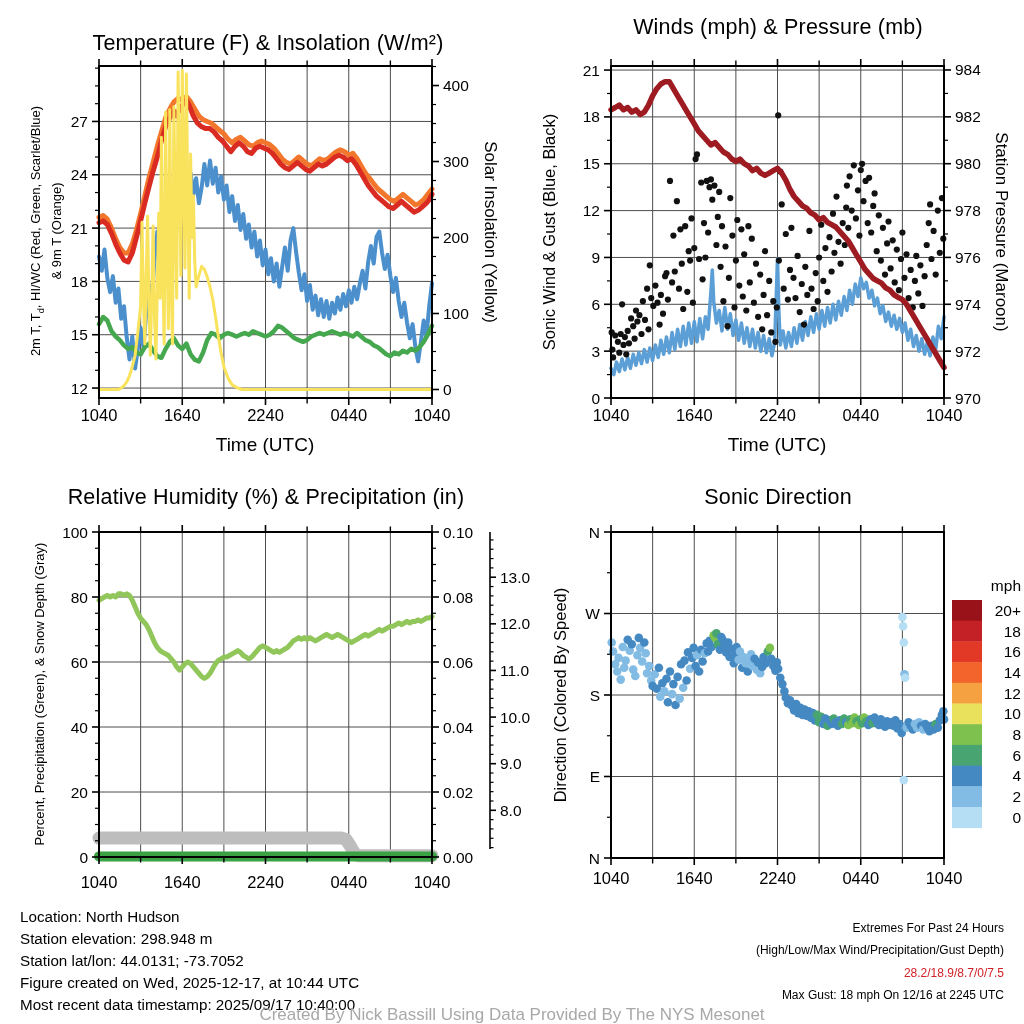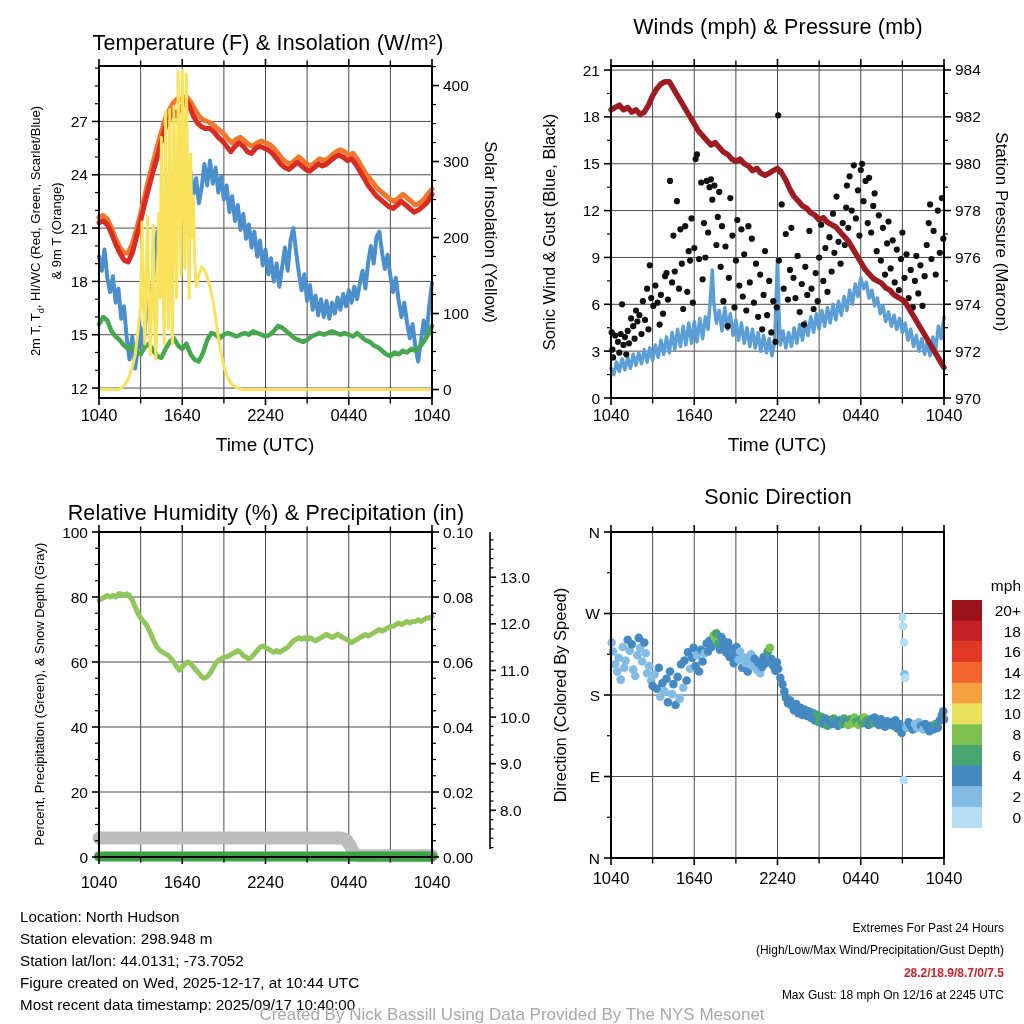--- a/index.html
+++ b/index.html
@@ -11,21 +11,21 @@
   .xlabel{font-size:19px;text-align:center;}
   .rot{display:flex;flex-direction:column;justify-content:center;text-align:center;}
   .rotccw{transform:rotate(-90deg);}
   .rotcw{transform:rotate(90deg);}
   .yl-big{font-size:17px;}
   .yl-mid{font-size:16.5px;}
   .yl-sm{font-size:13px;line-height:15.5px;}
   .footL{left:20px;top:906px;font-size:15.2px;line-height:22px;}
   .footR{right:20px;top:917px;font-size:12px;line-height:22.4px;text-align:right;}
   .credit{left:0;top:1005px;width:1024px;text-align:center;font-size:17px;}
-  .red-vals{font-weight:700;}
+  .red-vals{font-weight:400;}
   sub{font-size:70%;}
 </style>
 </head>
 <body>
 
 <div id="screen">
 
   <svg id="svg-temp" class="chart" style="left:0;top:0;" width="512" height="470">
       <line x1="140.625" y1="66" x2="140.625" y2="398" stroke="#4d4d4d" stroke-width="1"></line>
       <line x1="182.25" y1="66" x2="182.25" y2="398" stroke="#4d4d4d" stroke-width="1"></line>
@@ -779,21 +779,21 @@
       <rect x="440" y="295.6" width="30" height="21.099999999999998" fill="#4589c3"></rect>
       <text x="509" y="305.95" fill="#000" font-size="15.5" text-anchor="end" font-family="&quot;Liberation Sans&quot;,&quot;DejaVu Sans&quot;,sans-serif" dominant-baseline="central">4</text>
       <rect x="440" y="316.3" width="30" height="21.099999999999998" fill="#82bbe3"></rect>
       <text x="509" y="326.65" fill="#000" font-size="15.5" text-anchor="end" font-family="&quot;Liberation Sans&quot;,&quot;DejaVu Sans&quot;,sans-serif" dominant-baseline="central">2</text>
       <rect x="440" y="337.0" width="30" height="21.099999999999998" fill="#b5ddf3"></rect>
       <text x="509" y="347.35" fill="#000" font-size="15.5" text-anchor="end" font-family="&quot;Liberation Sans&quot;,&quot;DejaVu Sans&quot;,sans-serif" dominant-baseline="central">0</text>
     </svg>
 
   <div class="ovl title" style="left:40px;top:31px;width:456px;">Temperature (F) &amp; Insolation (W/m²)</div>
   <div class="ovl title" style="left:552px;top:15px;width:452px;">Winds (mph) &amp; Pressure (mb)</div>
-  <div class="ovl title" style="left:16px;top:485px;width:500px;margin-top:16px;">Relative Humidity (%) &amp; Precipitation (in)</div>
+  <div class="ovl title" style="left:16px;top:485px;width:500px;">Relative Humidity (%) &amp; Precipitation (in)</div>
   <div class="ovl title" style="left:552px;top:485px;width:452px;">Sonic Direction</div>
 
   <div class="ovl xlabel" style="left:165px;top:434px;width:200px;">Time (UTC)</div>
   <div class="ovl xlabel" style="left:677px;top:434px;width:200px;">Time (UTC)</div>
 
   <div class="ovl rot rotccw yl-sm" style="left:-134px;top:214px;width:360px;height:34px;">
     <div class="subfmt">2m T, T<sub>d</sub>, HI/WC (Red, Green, Scarlet/Blue)</div>
     <div>&amp; 9m T (Orange)</div>
   </div>
   <div class="ovl rot rotcw yl-big" style="left:320px;top:221px;width:340px;height:22px;">Solar Insolation (Yellow)</div>

